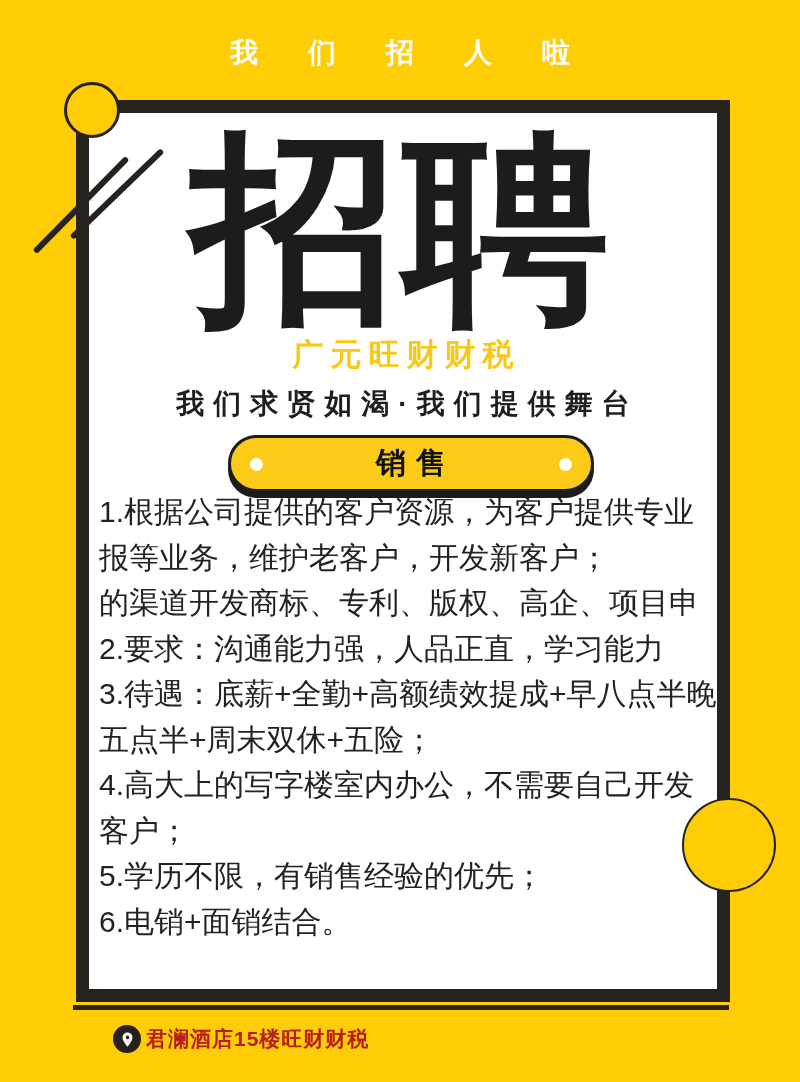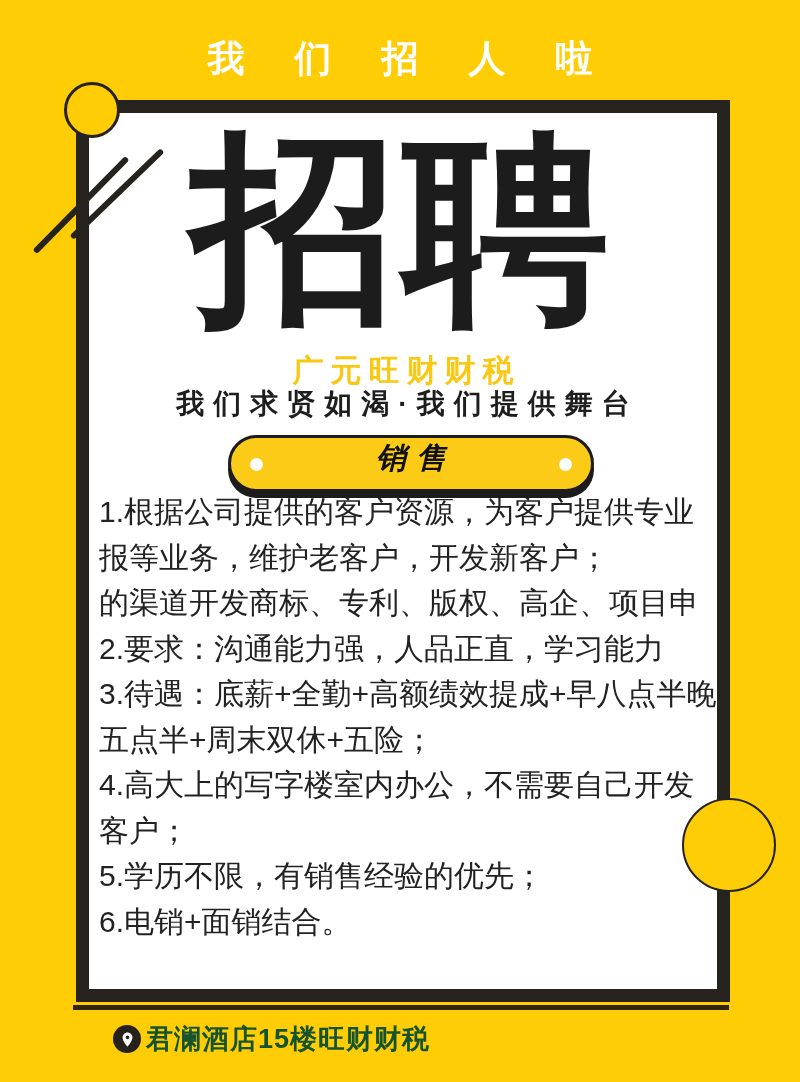--- a/index.html
+++ b/index.html
@@ -6,21 +6,21 @@
   body{
     width:800px;height:1082px;position:relative;overflow:hidden;
     font-family:"Liberation Sans","DejaVu Sans",sans-serif;
     background:#FECD06;
   }
   .abs{position:absolute;}
 
   
   .top-banner{
     top:34px;left:0;width:800px;text-align:center;
-    color:#ffffff;font-size:37px;font-weight:700;
+    color:#ffffff;font-size:28px;font-weight:700;
     letter-spacing:50px;text-indent:50px;white-space:nowrap;
   }
 
   
   .card{
     left:76px;top:100px;width:654px;height:902px;
     background:#ffffff;border:13px solid #26231e;
     box-sizing:border-box;z-index:1;
   }
 
@@ -37,36 +37,36 @@
   .circle-tl{left:64px;top:82px;width:56px;height:56px;}
   .circle-br{left:682px;top:798px;width:94px;height:94px;border-width:2px;}
 
   
   .poster-title{
     left:76px;top:126px;width:654px;text-align:center;
     font-size:206px;line-height:1;font-weight:900;color:#1c1c1c;
     letter-spacing:6px;z-index:2;white-space:nowrap;
   }
   .poster-subtitle{
-    left:76px;top:350px;width:654px;text-align:center;
+    left:76px;top:334px;width:654px;text-align:center;
     font-size:31px;font-weight:700;color:#F8C815;
     letter-spacing:7px;text-indent:7px;z-index:2;white-space:nowrap;
   }
   .poster-slogan{
     left:76px;top:385px;width:654px;text-align:center;
     font-size:28px;font-weight:800;color:#1e1e1e;
     letter-spacing:9px;text-indent:9px;z-index:2;white-space:nowrap;
   }
 
   
   .pill{
     left:228px;top:435px;width:366px;height:57px;
     background:#FCCB17;border:3px solid #1c1c1c;border-radius:32px;
     box-shadow:0 6px 0 #1c1c1c;box-sizing:border-box;
-    display:flex;align-items:flex-start;justify-content:center;z-index:3;font-style:italic;
+    display:flex;align-items:center;justify-content:center;z-index:3;
   }
   .pill-label{
     font-size:30px;font-weight:800;color:#111111;
     letter-spacing:10px;text-indent:10px;white-space:nowrap;
   }
   .pill-dot{
     position:absolute;top:20px;width:13px;height:13px;border-radius:50%;
     background:#ffffff;
   }
   .pill-dot.left{left:19px;}
@@ -86,21 +86,21 @@
 
   
   .footer{
     left:113px;top:1024px;height:30px;display:flex;align-items:center;z-index:2;
   }
   .pin-badge{
     width:28px;height:28px;border-radius:50%;background:#26211a;
     display:flex;align-items:center;justify-content:center;flex:0 0 auto;
   }
   .footer-label{
-    margin-left:5px;font-size:27px;font-weight:700;color:#14532d;
+    margin-left:5px;font-size:21px;font-weight:700;color:#b91c1c;
     letter-spacing:1px;white-space:nowrap;
   }
 </style>
 </head>
 <body>
 
 <div class="abs top-banner">我们招人啦</div>
 
 <div class="abs card"></div>
 

